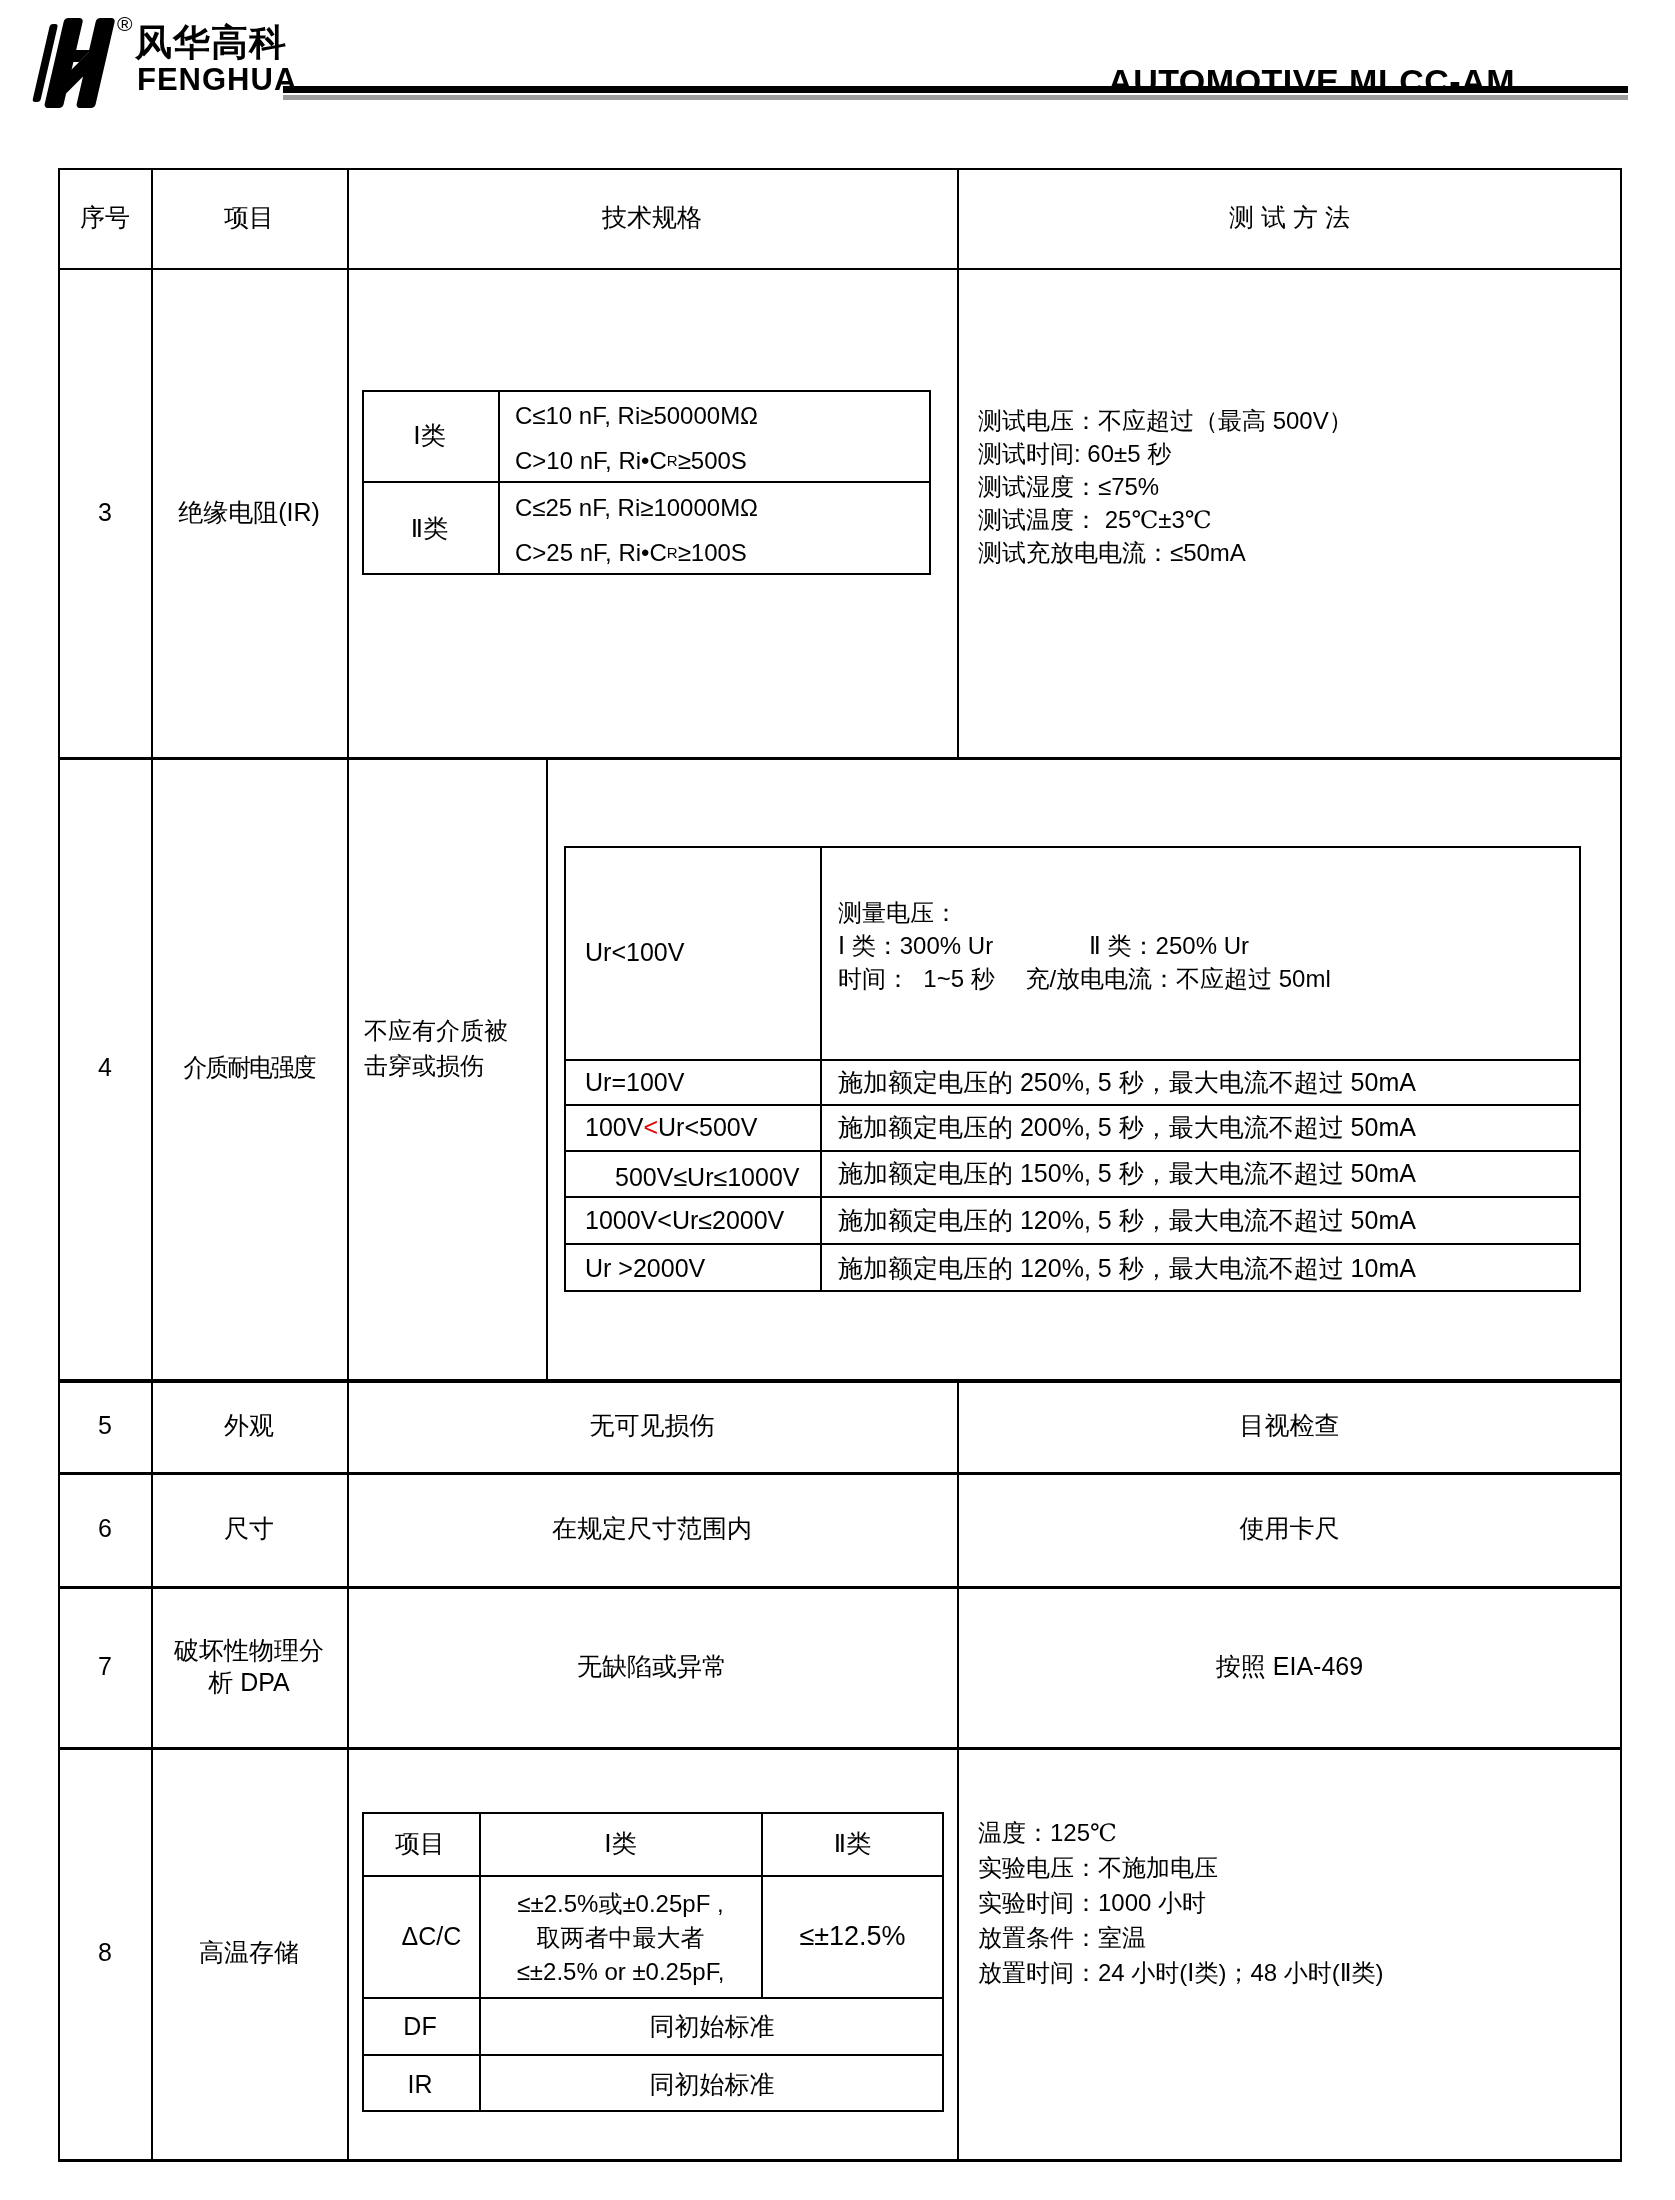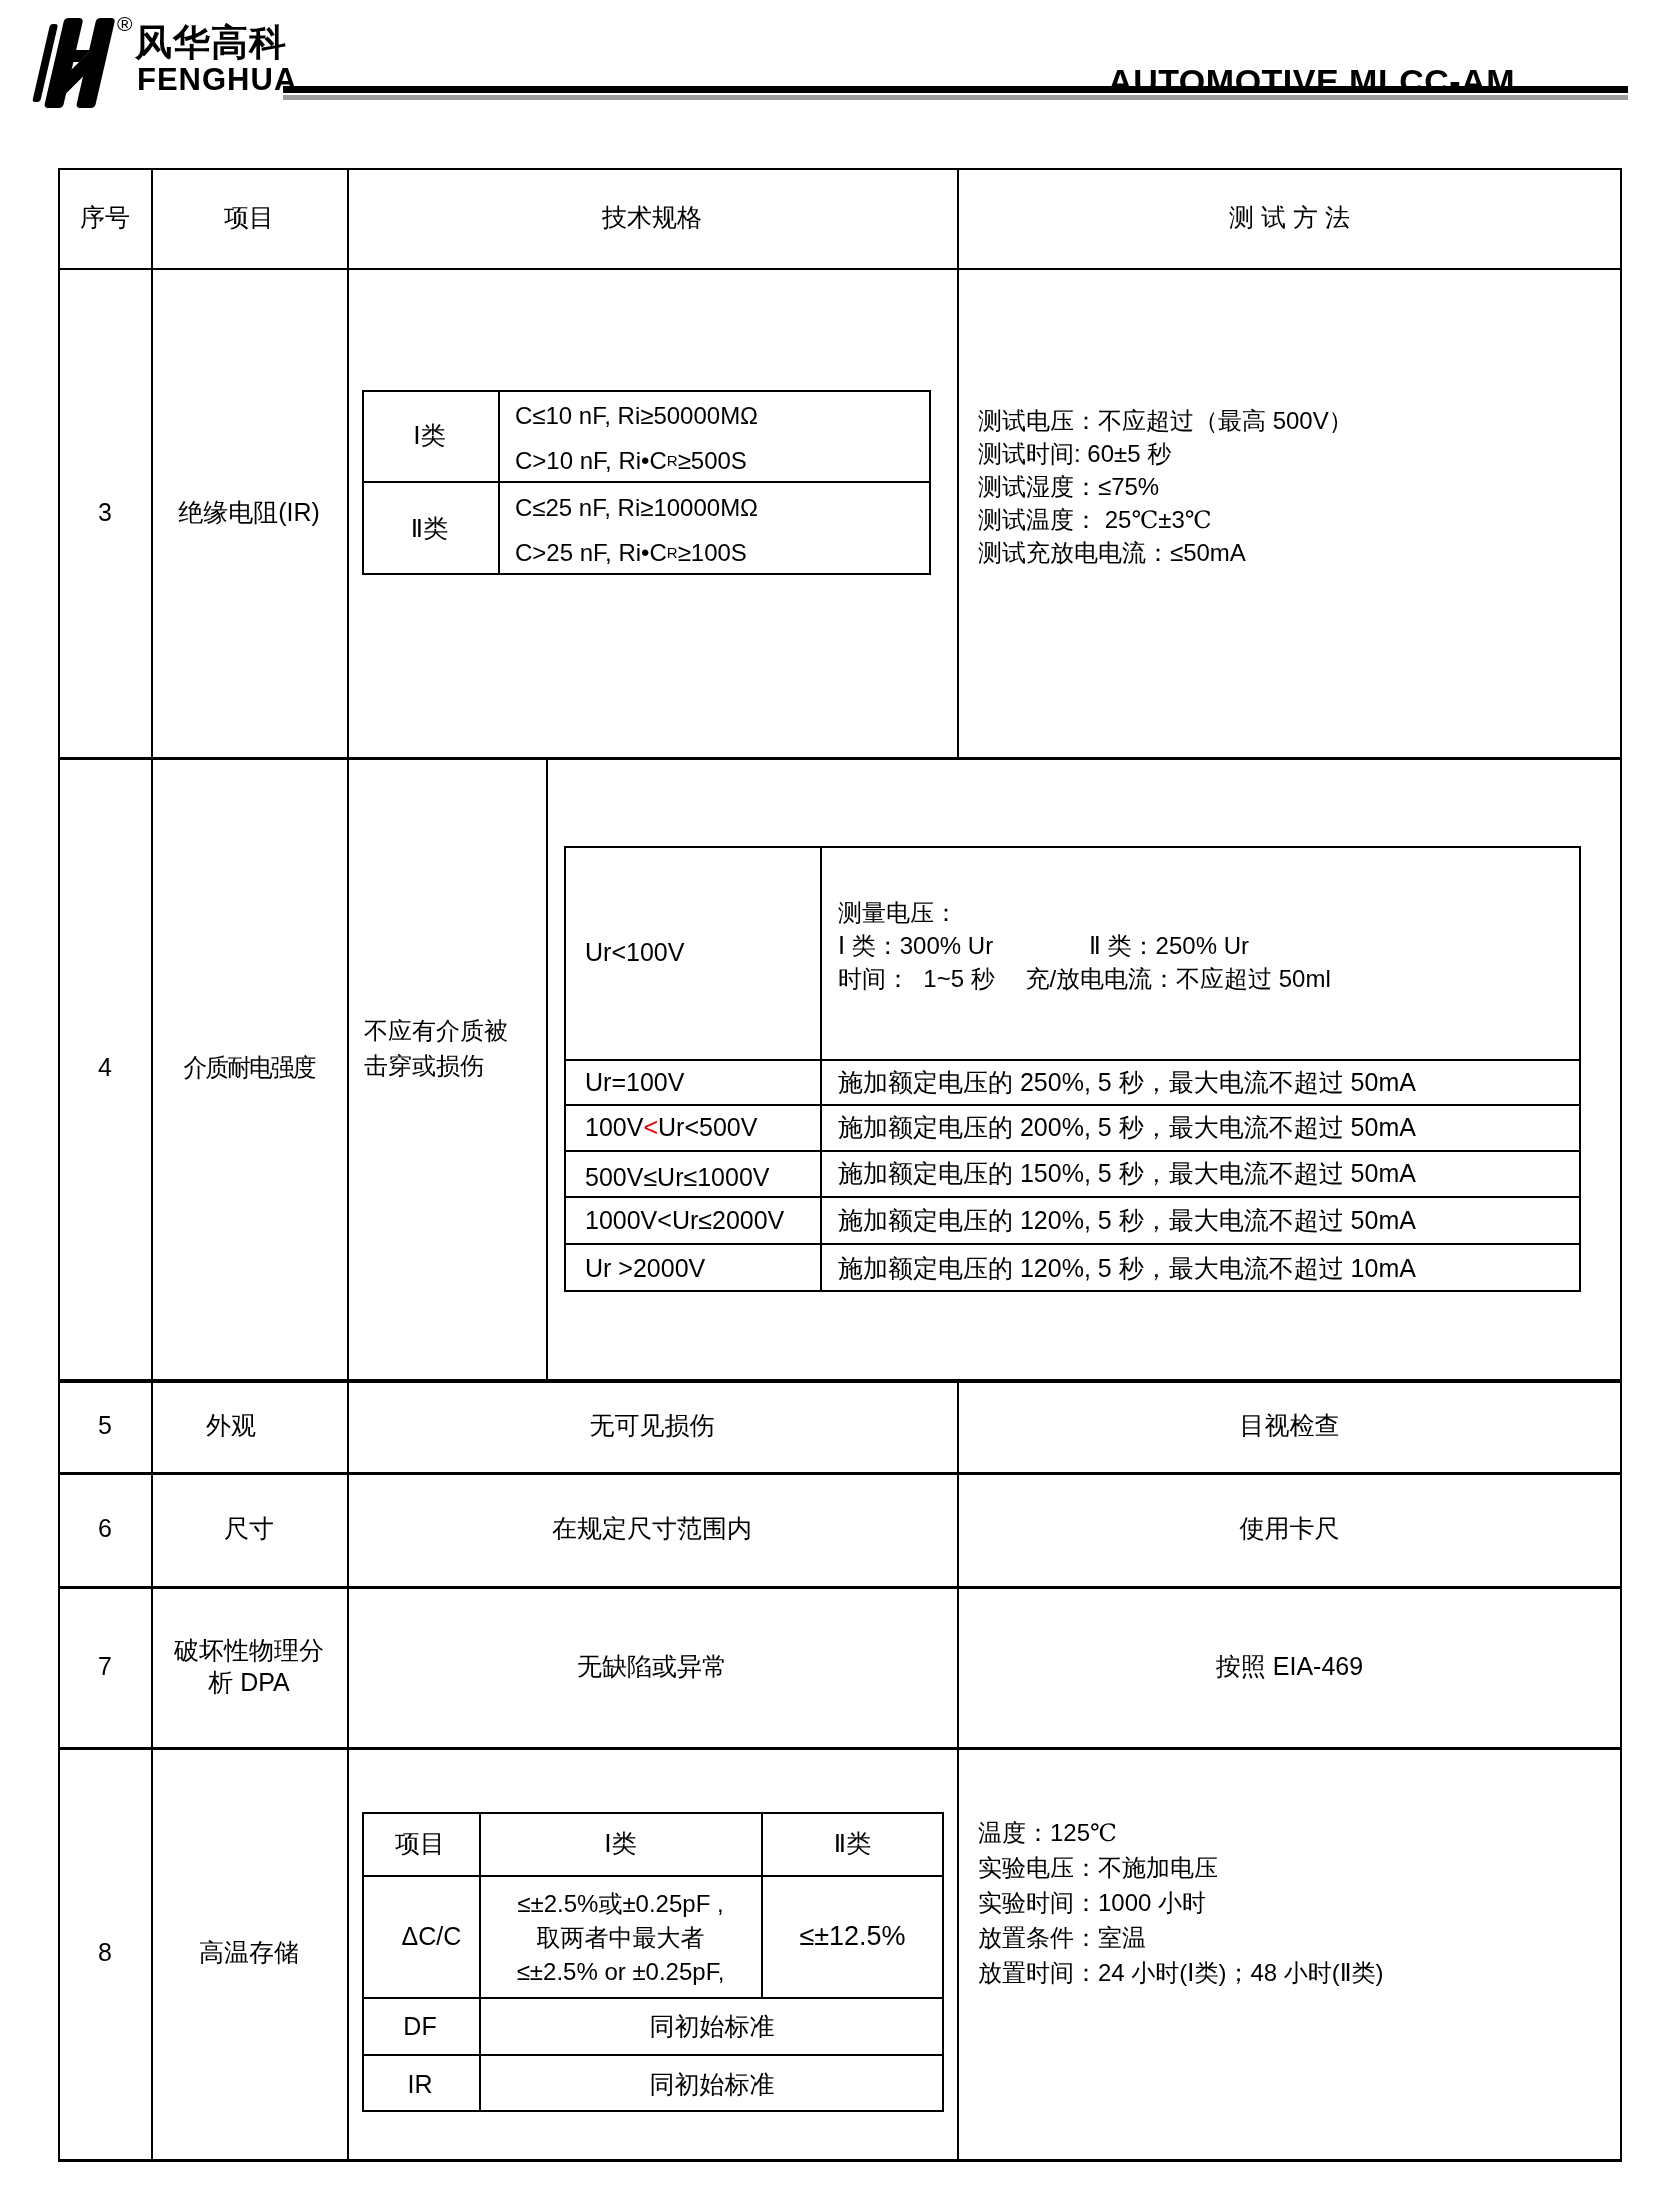--- a/index.html
+++ b/index.html
@@ -123,29 +123,29 @@
   <div class="tb lh33" style="left:838px;top:896px">
     <div class="l">测量电压：</div>
     <div class="l">Ⅰ 类：300% Ur　　　　Ⅱ 类：250% Ur</div>
     <div class="l">时间：  1~5 秒　 充/放电电流：不应超过 50ml</div>
   </div>
 
   <div class="cell left" style="left:585px;top:1061px;width:229px;height:44px">Ur=100V</div>
   <div class="cell left" style="left:838px;top:1061px;width:736px;height:44px">施加额定电压的 250%, 5 秒，最大电流不超过 50mA</div>
   <div class="cell left" style="left:585px;top:1106px;width:229px;height:44px">100V<span class="red">&lt;</span>Ur&lt;500V</div>
   <div class="cell left" style="left:838px;top:1106px;width:736px;height:44px">施加额定电压的 200%, 5 秒，最大电流不超过 50mA</div>
-  <div class="cell left" style="left:585px;top:1152px;width:229px;height:52px">500V≤Ur≤1000V</div>
+  <div class="cell left" style="left:615px;top:1152px;width:229px;height:52px">500V≤Ur≤1000V</div>
   <div class="cell left" style="left:838px;top:1152px;width:736px;height:44px">施加额定电压的 150%, 5 秒，最大电流不超过 50mA</div>
   <div class="cell left" style="left:585px;top:1198px;width:229px;height:45px">1000V&lt;Ur≤2000V</div>
   <div class="cell left" style="left:838px;top:1198px;width:736px;height:45px">施加额定电压的 120%, 5 秒，最大电流不超过 50mA</div>
   <div class="cell left" style="left:585px;top:1245px;width:229px;height:47px">Ur &gt;2000V</div>
   <div class="cell left" style="left:838px;top:1245px;width:736px;height:47px">施加额定电压的 120%, 5 秒，最大电流不超过 10mA</div>
 
   <div class="cell" style="left:58px;top:1379px;width:94px;height:93px">5</div>
-  <div class="cell" style="left:133px;top:1379px;width:196px;height:93px">外观</div>
+  <div class="cell" style="left:151px;top:1379px;width:196px;height:93px">外观</div>
   <div class="cell" style="left:347px;top:1379px;width:610px;height:93px">无可见损伤</div>
   <div class="cell" style="left:957px;top:1379px;width:665px;height:93px">目视检查</div>
 
   <div class="cell" style="left:58px;top:1472px;width:94px;height:114px">6</div>
   <div class="cell" style="left:151px;top:1472px;width:196px;height:114px">尺寸</div>
   <div class="cell" style="left:347px;top:1472px;width:610px;height:114px">在规定尺寸范围内</div>
   <div class="cell" style="left:957px;top:1472px;width:665px;height:114px">使用卡尺</div>
 
   <div class="cell" style="left:58px;top:1586px;width:94px;height:161px">7</div>
   <div class="cell col" style="left:151px;top:1586px;width:196px;height:161px">

